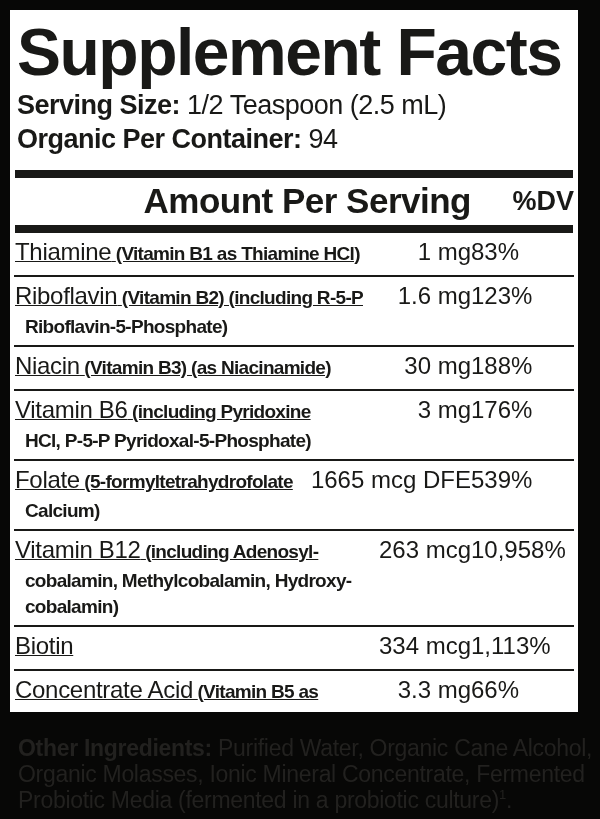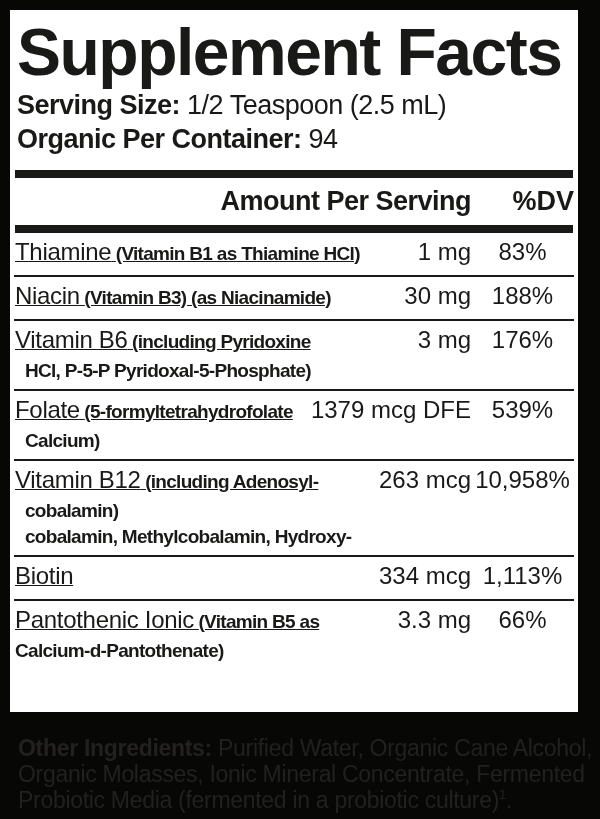--- a/index.html
+++ b/index.html
@@ -49,21 +49,21 @@
   .grid{
     display:grid;
     grid-template-columns:1fr max-content 103px;
     align-items:start;
   }
   .hdr{
     padding:8px 0 9px;
   }
   .hdr .h-amt{
     grid-column:2;
-    font-size:27px;
+    font-size:35px;
     line-height:30px;
     font-weight:700;
     letter-spacing:-0.5px;
     text-align:right;
     white-space:nowrap;
     margin-left:15px;
   }
   .hdr .h-dv{
     grid-column:3;
     font-size:27px;
@@ -82,21 +82,21 @@
   .line1{white-space:nowrap; line-height:30px;text-decoration:underline;}
   .n{font-size:24px; letter-spacing:-0.3px;}
   .p{font-size:19px; font-weight:700; letter-spacing:-0.7px;}
   .wrap{
     font-size:19px; font-weight:700; letter-spacing:-0.7px;
     line-height:26px; white-space:nowrap;
   }
   .wrap.ind{padding-left:10px;}
   .amt,.dv{
     font-size:24px; line-height:30px;
-    text-align:center; white-space:nowrap;
+    text-align:left; white-space:nowrap;
   }
   .footer{
     position:absolute;
     left:16px; top:712px;
     width:493px;
     padding:23px 2px 0;
     color:var(--footer-text);
   }
   .fline{
     font-size:23px;
@@ -137,20 +137,31 @@
     <div class="nm">
       <div class="line1">
         <span class="n">Thiamine</span>
         <span class="p"> (Vitamin B1 as Thiamine HCl)</span>
       </div>
     </div>
     <div class="amt">1 mg</div>
     <div class="dv">83%</div>
   </div>
 
+  <div class="grid row">
+    <div class="nm">
+      <div class="line1">
+        <span class="n">Riboflavin</span>
+        <span class="p"> (Vitamin B2) (including R-5-P</span>
+      </div>
+    <div class="wrap ind">Riboflavin-5-Phosphate)</div>
+        </div>
+    <div class="amt">1.6 mg</div>
+    <div class="dv">123%</div>
+  </div>
 
   <div class="grid row">
     <div class="nm">
       <div class="line1">
         <span class="n">Niacin</span>
         <span class="p"> (Vitamin B3) (as Niacinamide)</span>
       </div>
     </div>
     <div class="amt">30 mg</div>
     <div class="dv">188%</div>
@@ -169,52 +180,52 @@
   </div>
 
   <div class="grid row">
     <div class="nm">
       <div class="line1">
         <span class="n">Folate</span>
         <span class="p"> (5-formyltetrahydrofolate</span>
       </div>
     <div class="wrap ind">Calcium)</div>
         </div>
-    <div class="amt">1379 mcg DFE</div>
+    <div class="amt">1665 mcg DFE</div>
     <div class="dv">539%</div>
   </div>
 
   <div class="grid row">
     <div class="nm">
       <div class="line1">
         <span class="n">Vitamin B12</span>
         <span class="p"> (including Adenosyl-</span>
       </div>
-    <div class="wrap ind">cobalamin)</div>
-          <div class="wrap ind">cobalamin, Methylcobalamin, Hydroxy-</div>
+    <div class="wrap ind">cobalamin, Methylcobalamin, Hydroxy-</div>
+          <div class="wrap ind">cobalamin)</div>
         </div>
     <div class="amt">263 mcg</div>
     <div class="dv">10,958%</div>
   </div>
 
   <div class="grid row">
     <div class="nm">
       <div class="line1">
         <span class="n">Biotin</span>
         
       </div>
     </div>
     <div class="amt">334 mcg</div>
     <div class="dv">1,113%</div>
   </div>
 
   <div class="grid row">
     <div class="nm">
       <div class="line1">
-        <span class="n">Pantothenic Ionic</span>
+        <span class="n">Concentrate Acid</span>
         <span class="p"> (Vitamin B5 as</span>
       </div>
     <div class="wrap">Calcium-d-Pantothenate)</div>
         </div>
     <div class="amt">3.3 mg</div>
     <div class="dv">66%</div>
   </div>
 </div>
 </div>
 

